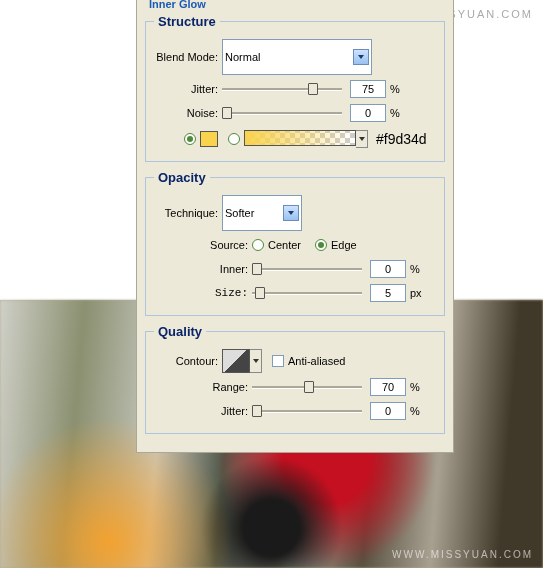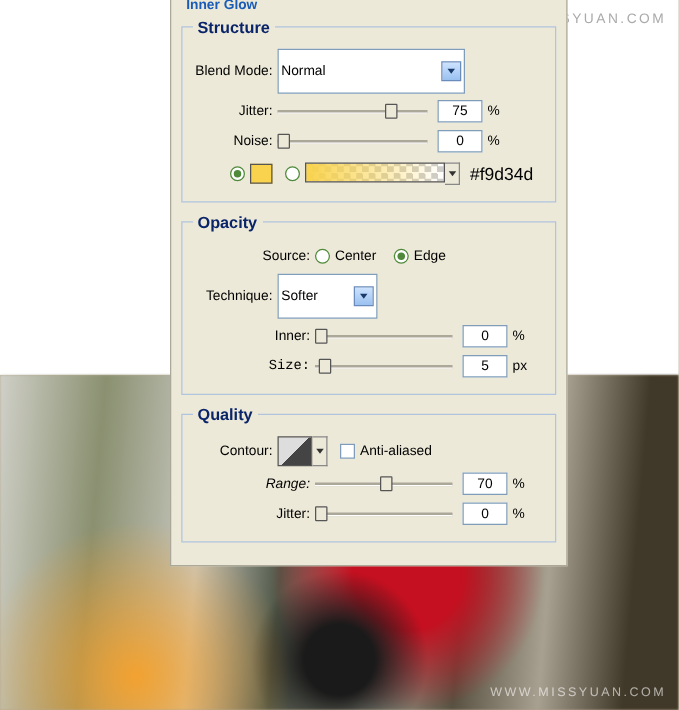--- a/index.html
+++ b/index.html
@@ -240,39 +240,39 @@
         </div>
       </div>
       <span class="hexlabel">#f9d34d</span>
     </div>
   </fieldset>
 
   <fieldset>
     <legend>Opacity</legend>
 
     <div class="row">
-      <span class="lbl" style="width:98px;">Source:</span>
-      <span class="radio"></span>
-      <span>Center</span>
-      <span style="width:14px;"></span>
-      <span class="radio checked"></span>
-      <span>Edge</span>
-    </div>
-
-    <div class="row">
       <span class="lbl">Technique:</span>
       <div class="select" style="width:80px;">
         <span>Softer</span>
         <span style="flex:1"></span>
         <span class="arrow">
           <svg viewBox="0 0 8 8">
               <path d="M1 2 L4 6 L7 2 Z" fill="#1a3a6a"></path>
             </svg>
         </span>
       </div>
+    </div>
+
+    <div class="row">
+      <span class="lbl" style="width:98px;">Source:</span>
+      <span class="radio"></span>
+      <span>Center</span>
+      <span style="width:14px;"></span>
+      <span class="radio checked"></span>
+      <span>Edge</span>
     </div>
 
     <div class="row">
       <span class="lbl" style="width:98px;">Inner:</span>
       <div class="slider-track" style="width:110px;">
         <div class="slider-thumb" style="left:0px;"></div>
       </div>
       <div class="numbox">0</div>
       <span class="unit">%</span>
     </div>
@@ -297,21 +297,21 @@
         <svg viewBox="0 0 8 8" width="8" height="8">
             <path d="M1 2 L4 6 L7 2 Z" fill="#333"></path>
           </svg>
       </span>
       <span style="width:10px;"></span>
       <span class="checkbox"></span>
       <span>Anti-aliased</span>
     </div>
 
     <div class="row">
-      <span class="lbl" style="width:98px;font-style:italic;">Range:</span>
+      <span class="lbl" style="width:98px;">Range:</span>
       <div class="slider-track" style="width:110px;">
         <div class="slider-thumb" style="left:52px;"></div>
       </div>
       <div class="numbox">70</div>
       <span class="unit">%</span>
     </div>
 
     <div class="row">
       <span class="lbl" style="width:98px;">Jitter:</span>
       <div class="slider-track" style="width:110px;">

